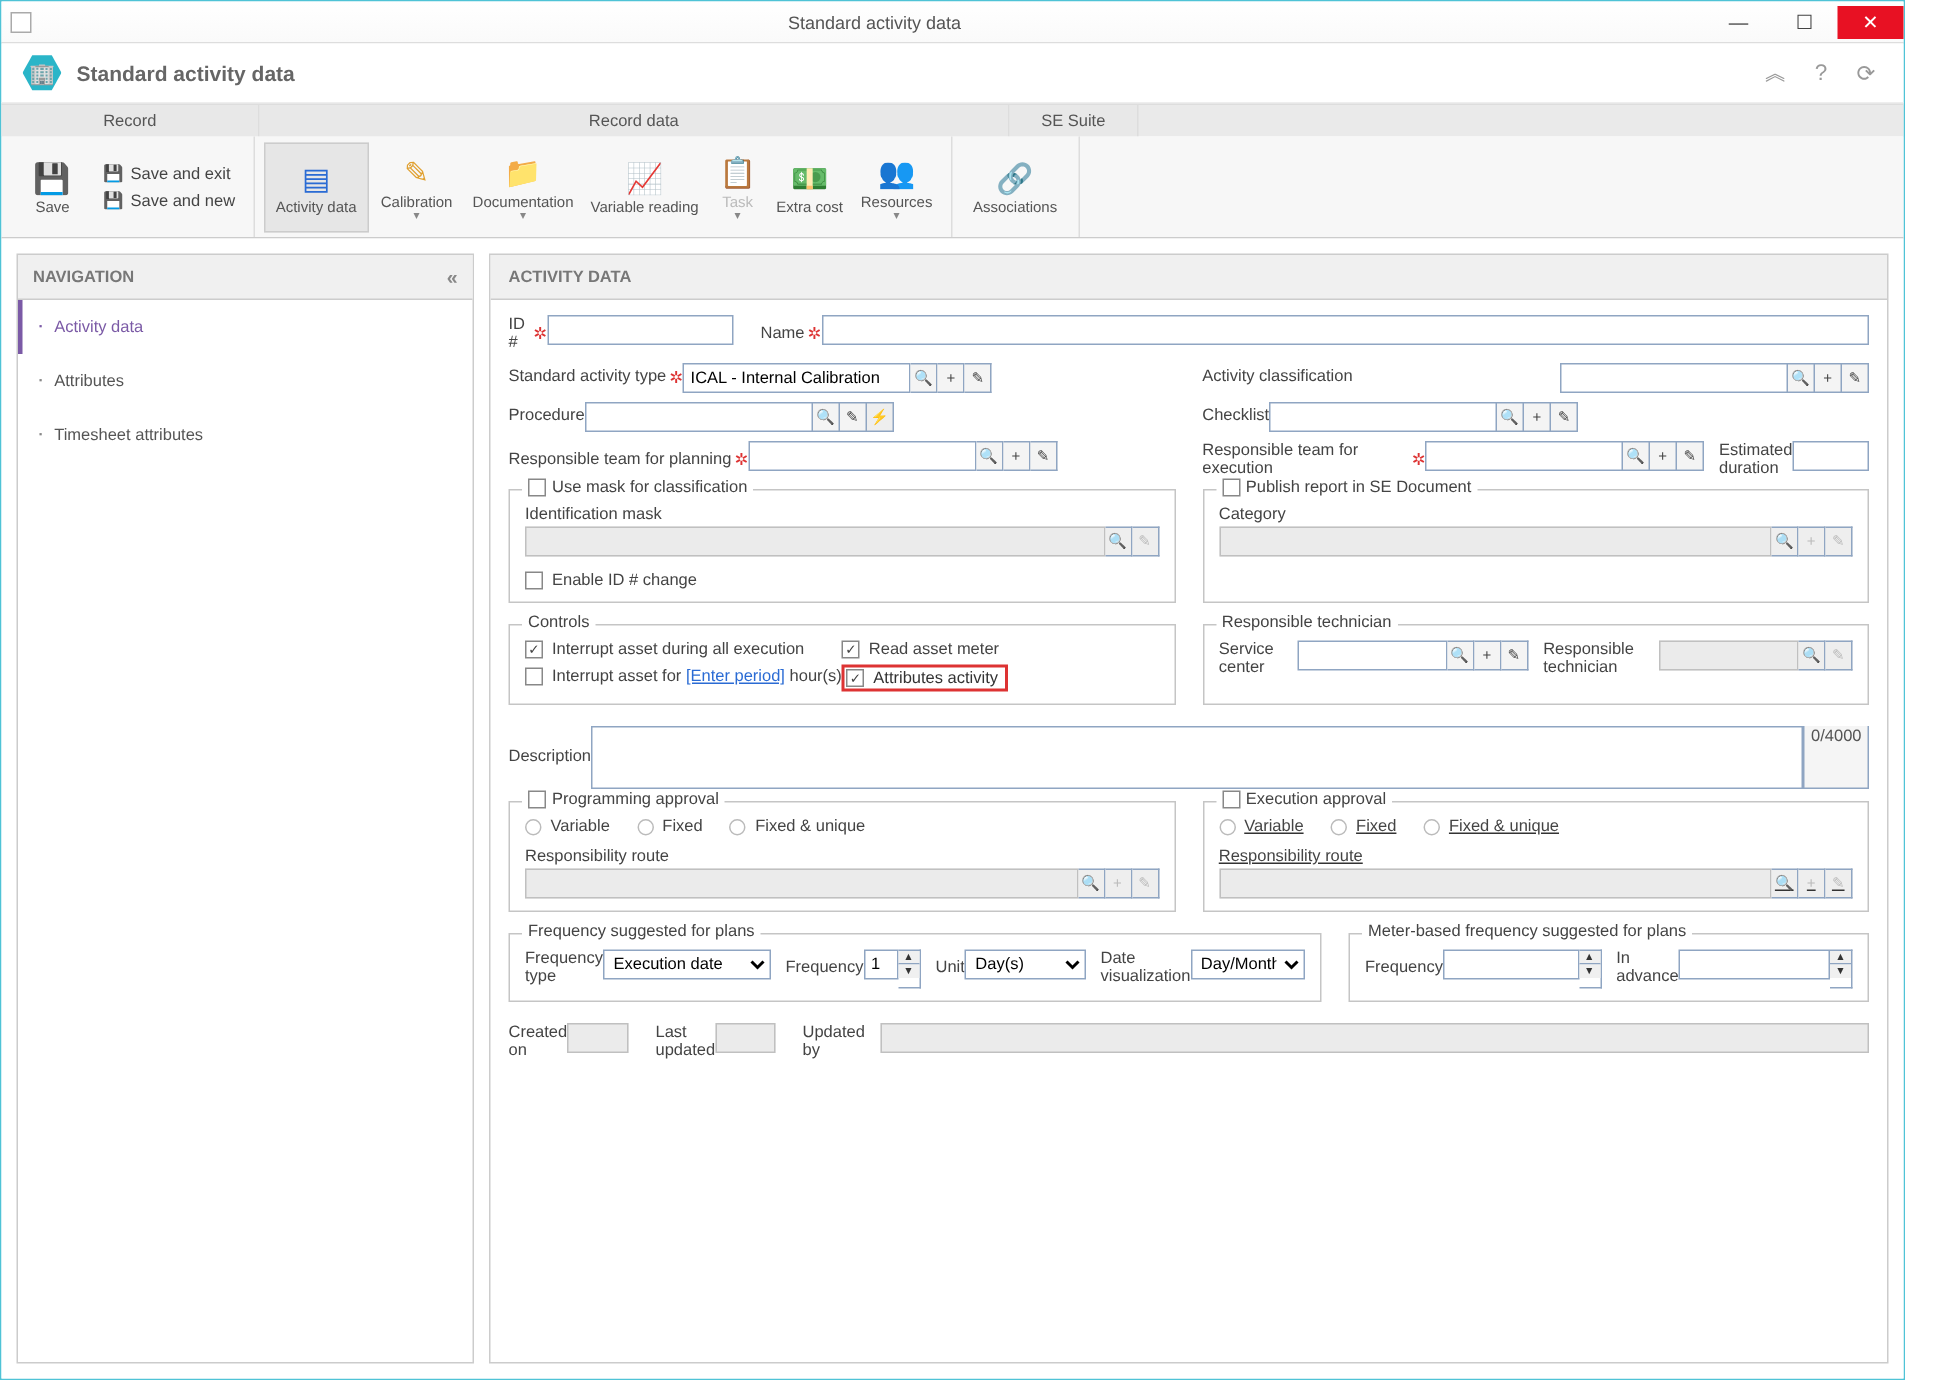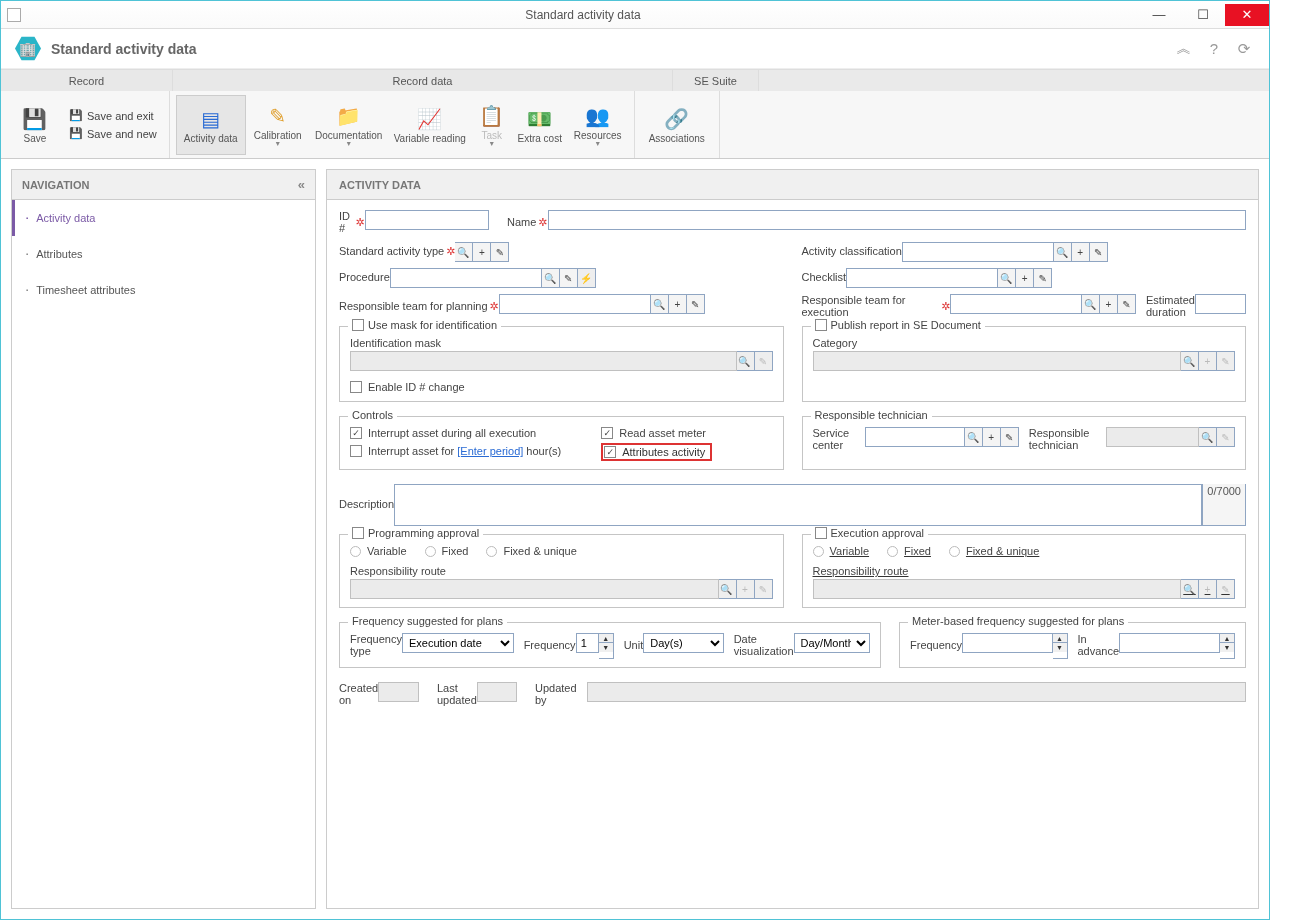--- a/index.html
+++ b/index.html
@@ -202,26 +202,27 @@
           </div>
         </div>
 
         <div class="row">
           <div class="col" style="flex:1;">
             <div class="label">
                 <span>Standard activity type</span>
                 <span class="req">✲</span>
               </div>
             <div class="input-group">
+              <input class="input" value="ICAL - Internal Calibration" style="">
               <div class="ig-btn">🔍</div>
               <div class="ig-btn">+</div>
               <div class="ig-btn">✎</div>
             </div>
           </div>
-          <div class="col" style="flex:1;">
+          <div class="col" style="flex:1;justify-content:space-between;">
             <div class="label">Activity classification</div>
             <div class="input-group">
               <input class="input" style="">
               <div class="ig-btn">🔍</div>
               <div class="ig-btn">+</div>
               <div class="ig-btn">✎</div>
             </div>
           </div>
         </div>
 
@@ -278,21 +279,21 @@
                 <input class="input" style="">
               </div>
             </div>
           </div>
         </div>
 
         <div class="row" style="margin-top:6px;">
           <div class="fieldset" style="flex:1;">
             <div class="legend">
                 <span class="chk"></span>
-                <span>Use mask for identification</span>
+                <span>Use mask for classification</span>
               </div>
             <div class="label">Identification mask</div>
             <div class="input-group">
               <input class="input disabled" disabled="" style="">
               <div class="ig-btn dis">🔍</div>
               <div class="ig-btn dis">✎</div>
             </div>
             <div class="chk-row" style="margin-top:10px;">
                 <span class="chk"></span>
                 <span>Enable ID # change</span>
@@ -309,21 +310,21 @@
               <div class="ig-btn dis">🔍</div>
               <div class="ig-btn dis">+</div>
               <div class="ig-btn dis">✎</div>
             </div>
           </div>
         </div>
 
         <div class="row">
           <div class="fieldset" style="flex:1;">
             <div class="legend">Controls</div>
-            <div style="display:flex; gap:40px;text-align:right;">
+            <div style="display:flex; text-align:right;">
               <div style="display:flex; flex-direction:column; gap:6px;">
                 <div class="chk-row">
                     <span class="chk checked"></span>
                     <span>Interrupt asset during all execution</span>
                   </div>
                 <div class="chk-row">
                     <span class="chk"></span>
                     <span><span>Interrupt asset for </span><span class="link">[Enter period]</span><span> hour(s)</span></span>
                   </div>
               </div>
@@ -359,21 +360,21 @@
                   <div class="ig-btn dis">✎</div>
                 </div>
               </div>
             </div>
           </div>
         </div>
 
         <div class="col" style="margin-bottom:8px;">
           <div class="label">Description</div>
           <textarea class="textarea" style=""></textarea>
-          <div class="counter">0/7000</div>
+          <div class="counter">0/4000</div>
         </div>
 
         <div class="row">
           <div class="fieldset" style="flex:1;">
             <div class="legend">
                 <span class="chk"></span>
                 <span>Programming approval</span>
               </div>
             <div style="display:flex; gap:18px; margin-bottom:8px;">
               <div class="chk-row">

